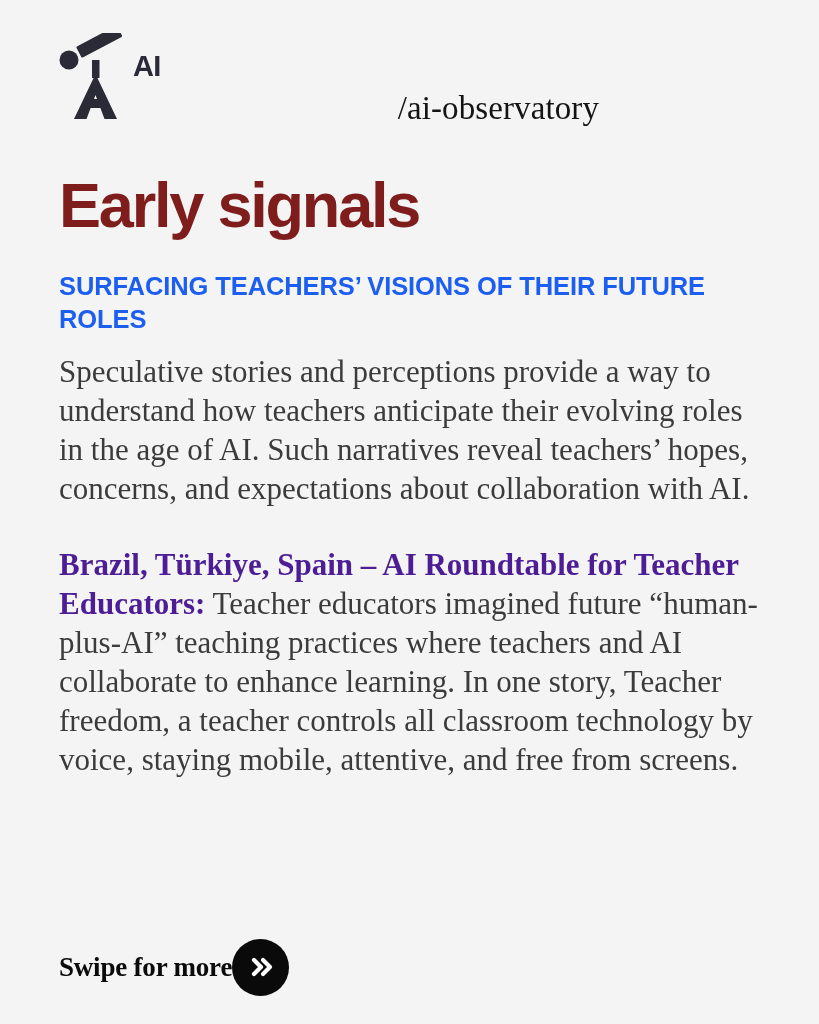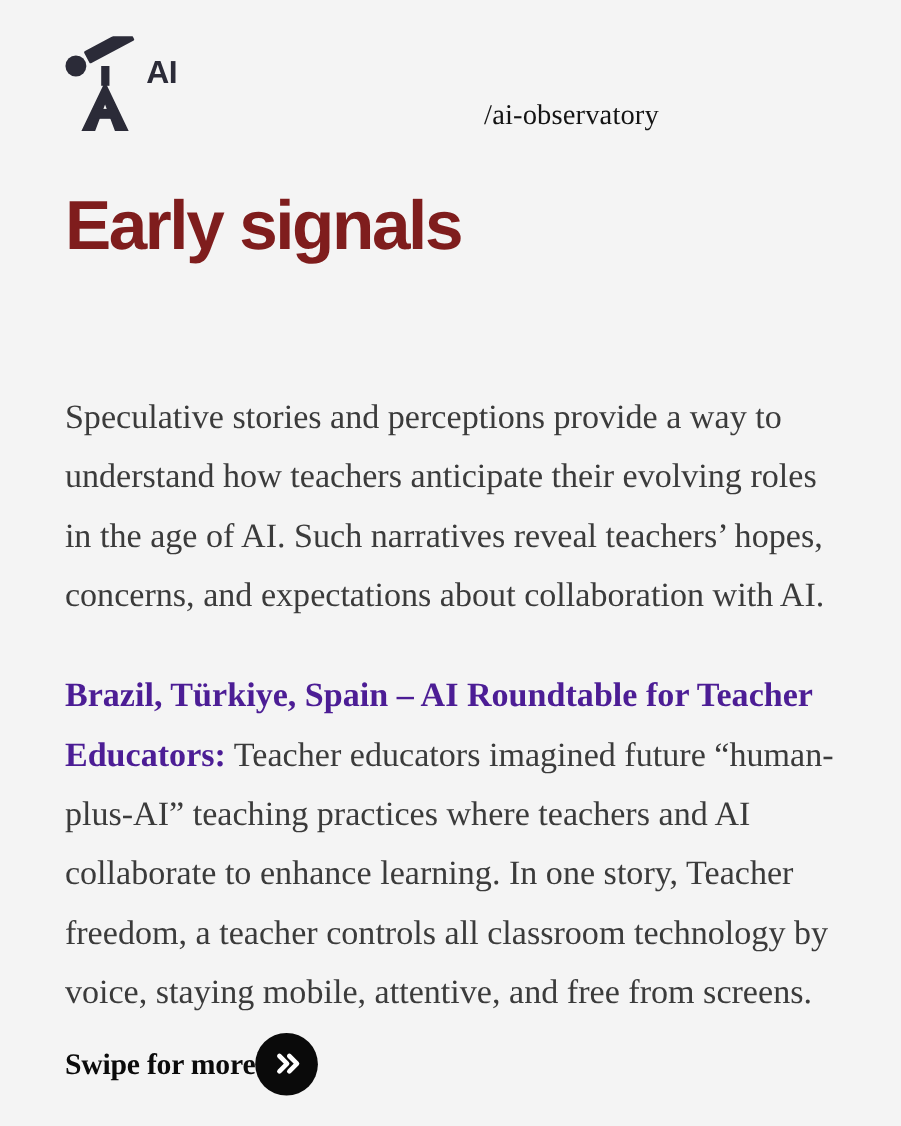--- a/index.html
+++ b/index.html
@@ -55,21 +55,21 @@
     display: block;
     font-size: 29px;
   }
   .brand-wordmark .line2 {
     display: block;
     font-size: 33px;
   }
   .handle {
     margin-top: 57px;
     font-family: "Liberation Serif", serif;
-    font-size: 26px;
+    font-size: 33px;
     color: #141414;
     letter-spacing: 0.1px;
     white-space: nowrap;
   }
 
   
   .headline {
     position: absolute;
     left: 59px;
     top: 174px;
@@ -96,21 +96,21 @@
 
   
   .body-copy {
     position: absolute;
     left: 59px;
     top: 352px;
     width: 712px;
     font-family: "Liberation Serif", serif;
     color: #3b3b3b;
     font-size: 31px;
-    line-height: 54px;
+    line-height: 39px;
   }
   .body-copy p {
     margin: 0;
   }
   .body-copy p + p {
     margin-top: 37px;
   }
   .body-copy .lead {
     font-weight: bold;
     color: #4c1d95;
@@ -166,20 +166,21 @@
       </span>
       <span class="brand-wordmark">
         <span class="line1">AI</span>
       </span>
     </div>
 
     <div class="handle">/ai-observatory</div>
   </div>
 
   <h1 class="headline">Early signals</h1>
+  <h2 class="subhead">Surfacing teachers’ visions of their future roles</h2>
 
   <div class="body-copy">
     <p>
       <span>Speculative stories and perceptions provide a way to understand how teachers anticipate their evolving roles in the age of AI. Such narratives reveal teachers’ hopes, concerns, and expectations about collaboration with AI.</span>
     </p>
     <p>
       <span class="lead">Brazil, Türkiye, Spain – AI Roundtable for Teacher Educators:</span><span> Teacher educators imagined future “human-plus-AI” teaching practices where teachers and AI collaborate to enhance learning. In one story, Teacher freedom, a teacher controls all classroom technology by voice, staying mobile, attentive, and free from screens.</span>
     </p>
   </div>
 

